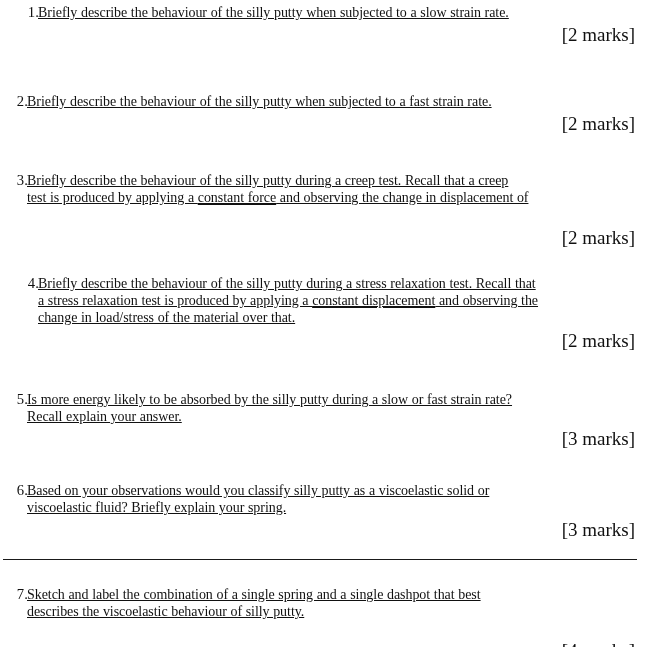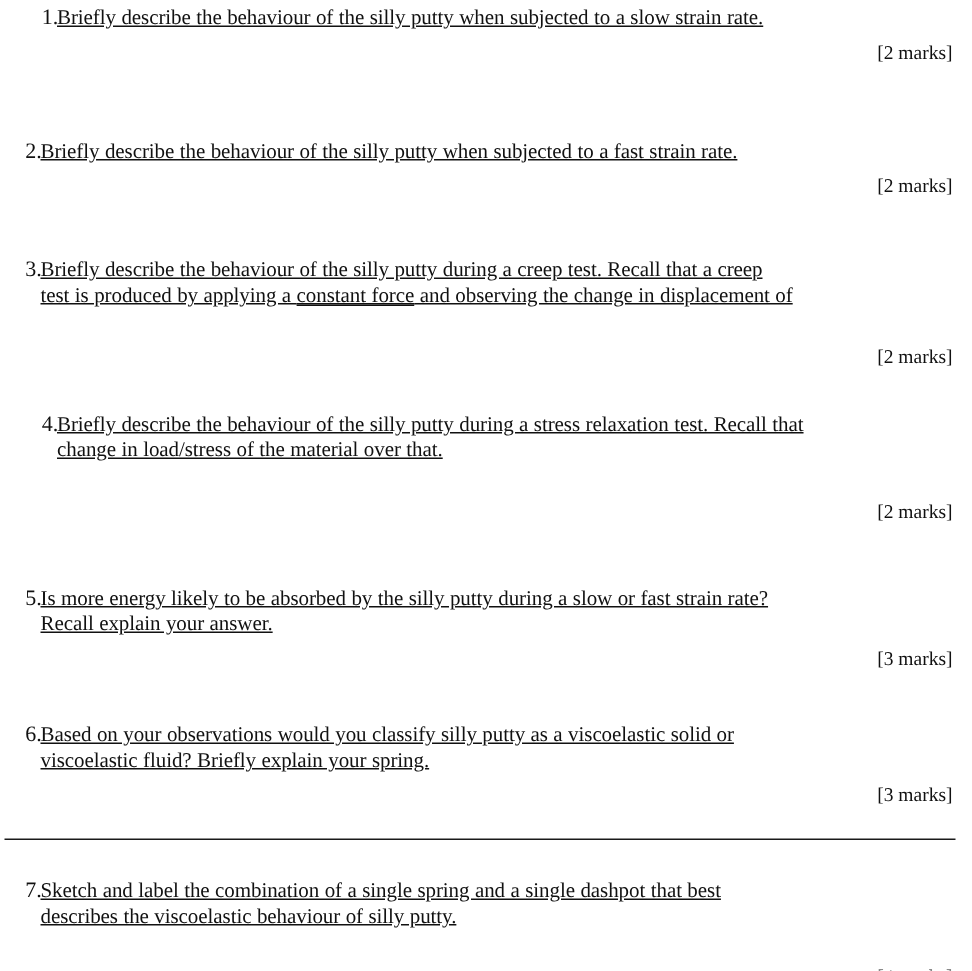--- a/index.html
+++ b/index.html
@@ -57,21 +57,21 @@
     white-space: nowrap;
   }
   .underline {
     text-decoration: underline;
     text-underline-offset: 1.5px;
     text-decoration-thickness: 1px;
   }
   .marks {
     position: absolute;
     right: 13px;
-    font-size: 13px;
+    font-size: 19px;
     line-height: 17.2px;
     text-align: right;
     white-space: nowrap;
   }
 
   
   .indent-a .q-number { left: 6px; }
   .indent-a .q-text   { margin-left: 27px; }
   .indent-b .q-number { left: 17px; }
   .indent-b .q-text   { margin-left: 38px; }
@@ -142,20 +142,21 @@
       </div>
     </div>
     <span class="marks">[2 marks]</span>
   </div>
 
   <div class="question indent-b" id="q4">
     <div class="q-row">
       <span class="q-number">4.</span>
       <div class="q-text">
         <span class="q-line">Briefly describe the behaviour of the silly putty during a stress relaxation test. Recall that</span>
+        <span class="q-line"><span>a stress relaxation test is produced by applying a </span><span class="underline">constant displacement</span><span> and observing the</span></span>
         <span class="q-line">change in load/stress of the material over that.</span>
       </div>
     </div>
     <span class="marks">[2 marks]</span>
   </div>
 
   <div class="question indent-a" id="q5">
     <div class="q-row">
       <span class="q-number">5.</span>
       <div class="q-text">

